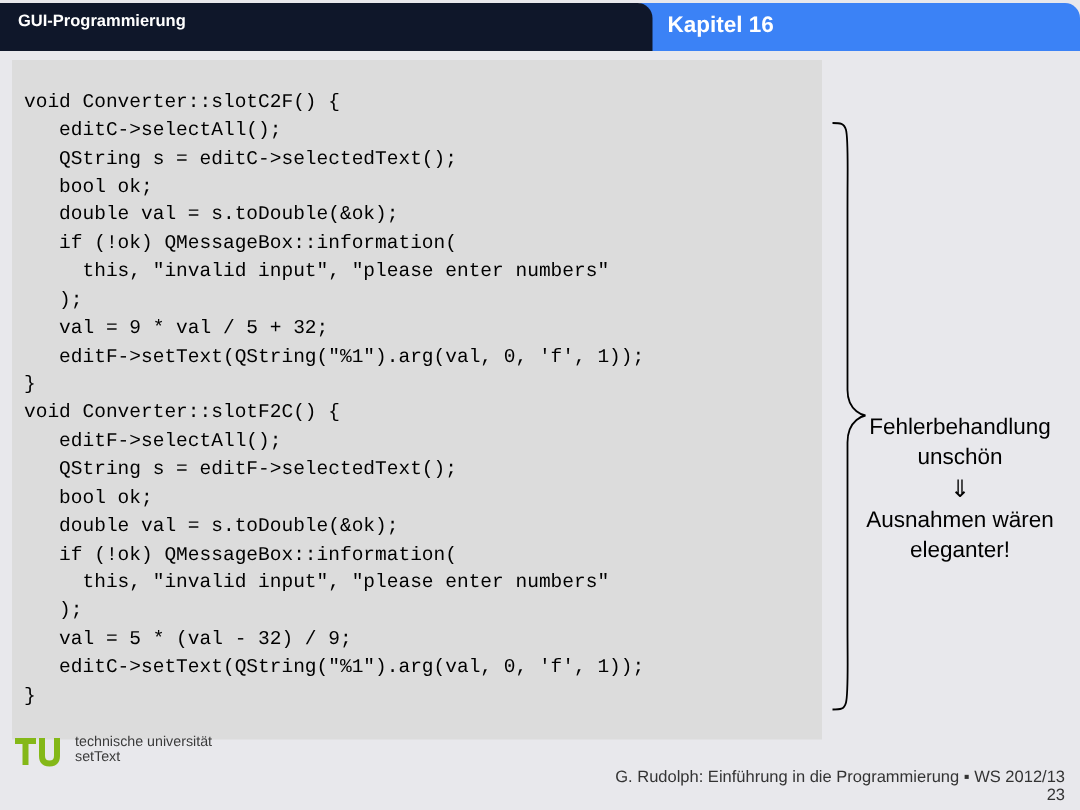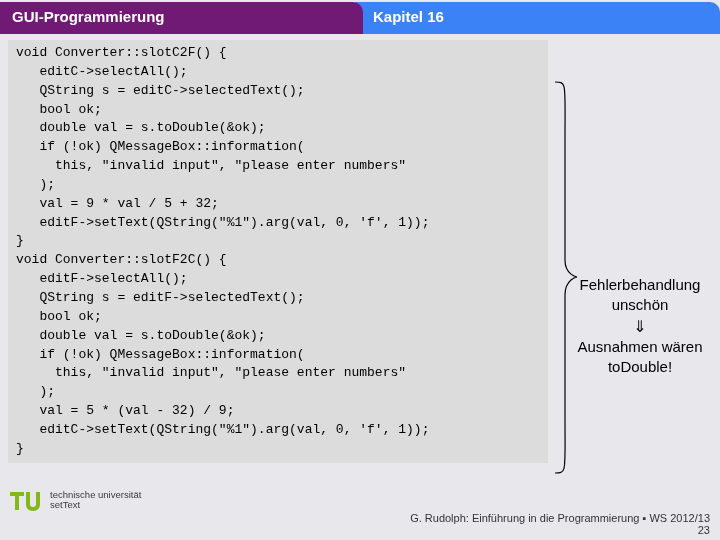--- a/index.html
+++ b/index.html
@@ -1,20 +1,20 @@
 <!DOCTYPE html>
 <html><head>
 <meta charset="utf-8">
 <style>
   * { margin: 0; padding: 0; box-sizing: border-box; }
   body { width: 720px; height: 540px; background: #e8e8ec; font-family: Arial, sans-serif; position: relative; }
   .header { display: flex; height: 32px; margin: 2px 0 0 0; }
-  .header-left { background: #701a75; color: #fff; font-weight: bold; padding: 6px 12px; font-size: 15px; width: 363px; border-top-right-radius: 10px; }
+  .header-left { background: #0f172a; color: #fff; font-weight: bold; padding: 6px 12px; font-size: 11px; width: 435px; border-top-right-radius: 10px; }
   .header-right { background: #3b82f6; color: #fff; font-weight: bold; padding: 6px 12px; font-size: 15px; flex: 1; border-top-right-radius: 10px; margin-left: -8px; position: relative; z-index: -1; padding-left: 18px; }
-  .code-box { background: #dcdcdc; margin: 6px 8px; padding: 4px 8px; font-family: "Courier New", monospace; font-size: 13px; line-height: 1.45; white-space: pre; width: 540px; }
+  .code-box { background: #dcdcdc; margin: 6px 8px; padding: 19px 8px; font-family: "Courier New", monospace; font-size: 13px; line-height: 1.45; white-space: pre; width: 540px; }
   .side-note { position: absolute; right: 15px; top: 275px; width: 130px; text-align: center; font-size: 15px; line-height: 1.35; margin-left: 25px; }
   .side-note .arrow { font-size: 16px; }
   .brace { position: absolute; left: 553px; top: 80px; width: 26px; height: 395px; }
   .brace svg { width: 100%; height: 100%; }
   .footer { position: absolute; bottom: 4px; left: 0; right: 0; display: flex; align-items: center; padding: 0 10px; }
   .logo { display: flex; align-items: center; gap: 6px; }
   .logo-mark { width: 34px; height: 28px; position: relative; }
   .logo-mark svg { width: 100%; height: 100%; }
   .logo-text { font-size: 9.5px; line-height: 1.1; color: #3a3a3a; }
   .footer-right { margin-left: auto; font-size: 11px; color: #333; text-align: right; margin-top: 48px; }
@@ -53,21 +53,21 @@
 
 <div class="brace">
   <svg viewBox="0 0 26 395" preserveAspectRatio="none">
     <path d="M2 2 C 14 2, 12 2, 12 60 L 12 180 C 12 195, 24 197, 24 197 C 24 197, 12 199, 12 215 L 12 335 C 12 393, 14 393, 2 393" stroke="#000" fill="none" stroke-width="1.2"></path>
   </svg>
 </div>
 
 <div class="side-note">
   <div>Fehlerbehandlung unschön</div>
   <div class="arrow">⇓</div>
-  <div>Ausnahmen wären toDouble!</div>
+  <div>Ausnahmen wären eleganter!</div>
 </div>
 
 <div class="footer">
   <div class="logo">
     <div class="logo-mark">
       <svg viewBox="0 0 34 28">
         <rect x="0" y="6" width="14" height="4" fill="#84b818"></rect>
         <rect x="5" y="6" width="4" height="18" fill="#84b818"></rect>
         <path d="M16 6 L16 18 C16 23 19 25 23 25 C27 25 30 23 30 18 L30 6 L26 6 L26 18 C26 20 25 21 23 21 C21 21 20 20 20 18 L20 6 Z" fill="#84b818"></path>
       </svg>

